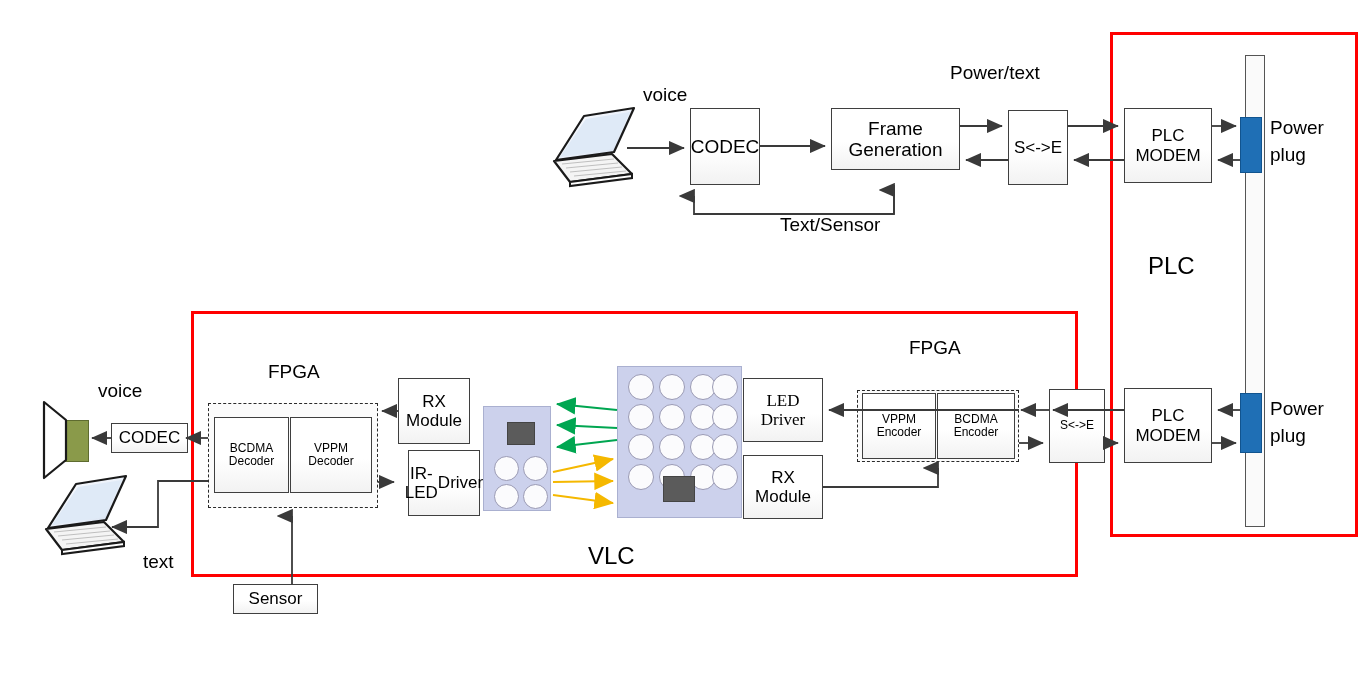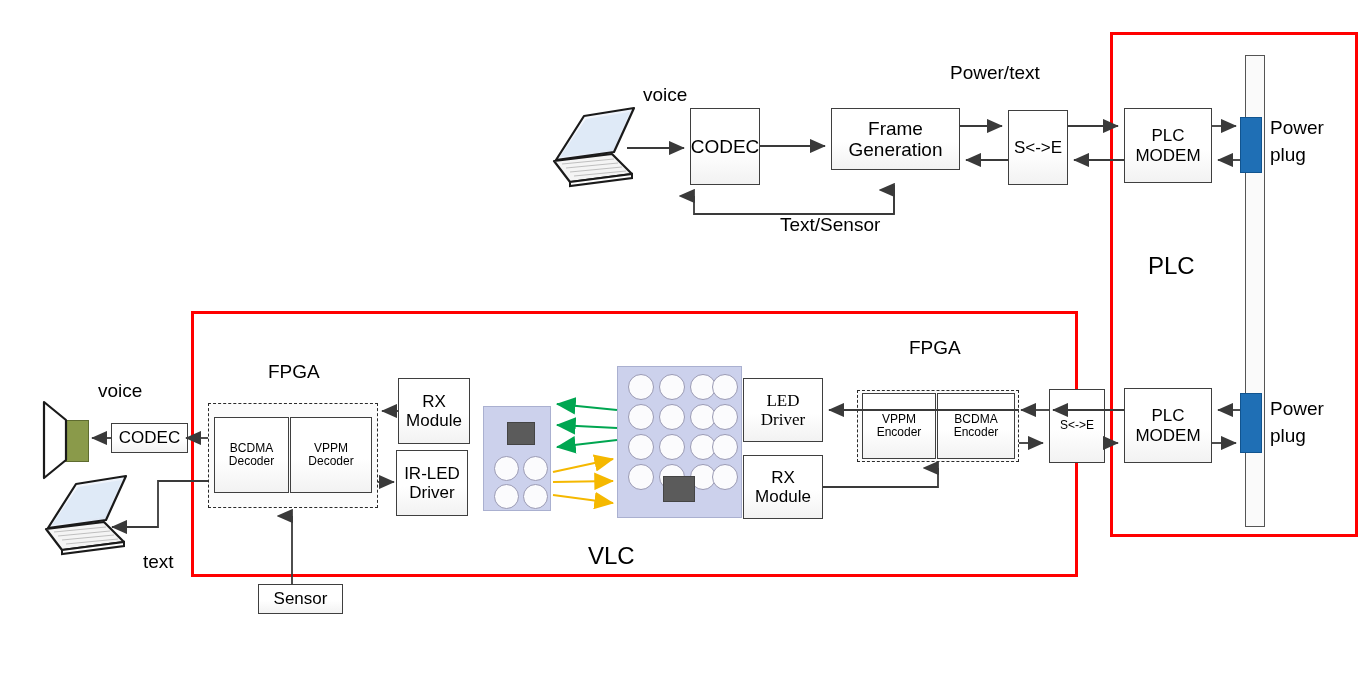--- a/index.html
+++ b/index.html
@@ -85,21 +85,21 @@
   </div>
   <div class="box tiny" style="left:290px;top:417px;width:82px;height:76px;flex-direction:column;">
     <span>VPPM</span>
     <span>Decoder</span>
   </div>
 
   <div class="box small" style="left:398px;top:378px;width:72px;height:66px;flex-direction:column;">
     <span>RX</span>
     <span>Module</span>
   </div>
-  <div class="box small" style="left:396px;top:450px;width:72px;height:66px;flex-direction:column;">
+  <div class="box small" style="left:408px;top:450px;width:72px;height:66px;flex-direction:row;">
     <span>IR-LED</span>
     <span>Driver</span>
   </div>
 
   <div class="panel" style="left:483px;top:406px;width:68px;height:105px;"></div>
   <div class="sensorchip" style="left:507px;top:422px;width:26px;height:21px;"></div>
   <div class="led" style="left:494px;top:456px;width:23px;height:23px;"></div>
   <div class="led" style="left:523px;top:456px;width:23px;height:23px;"></div>
   <div class="led" style="left:494px;top:484px;width:23px;height:23px;"></div>
   <div class="led" style="left:523px;top:484px;width:23px;height:23px;"></div>
@@ -139,21 +139,21 @@
   </div>
   <div class="box tiny" style="left:937px;top:393px;width:78px;height:66px;flex-direction:column;">
     <span>BCDMA</span>
     <span>Encoder</span>
   </div>
 
   <div class="box tiny" style="left:1049px;top:389px;width:56px;height:74px;">
     <span>S&lt;-&gt;E</span>
   </div>
 
-  <div class="box small" style="left:258px;top:584px;width:85px;height:30px;">
+  <div class="box small" style="left:233px;top:584px;width:85px;height:30px;">
     <span>Sensor</span>
   </div>
 
   <div class="box small" style="left:111px;top:423px;width:77px;height:30px;">
     <span>CODEC</span>
   </div>
 
   <div class="lbl" style="left:98px;top:380px;">voice</div>
   <div class="lbl" style="left:143px;top:551px;">text</div>
 

